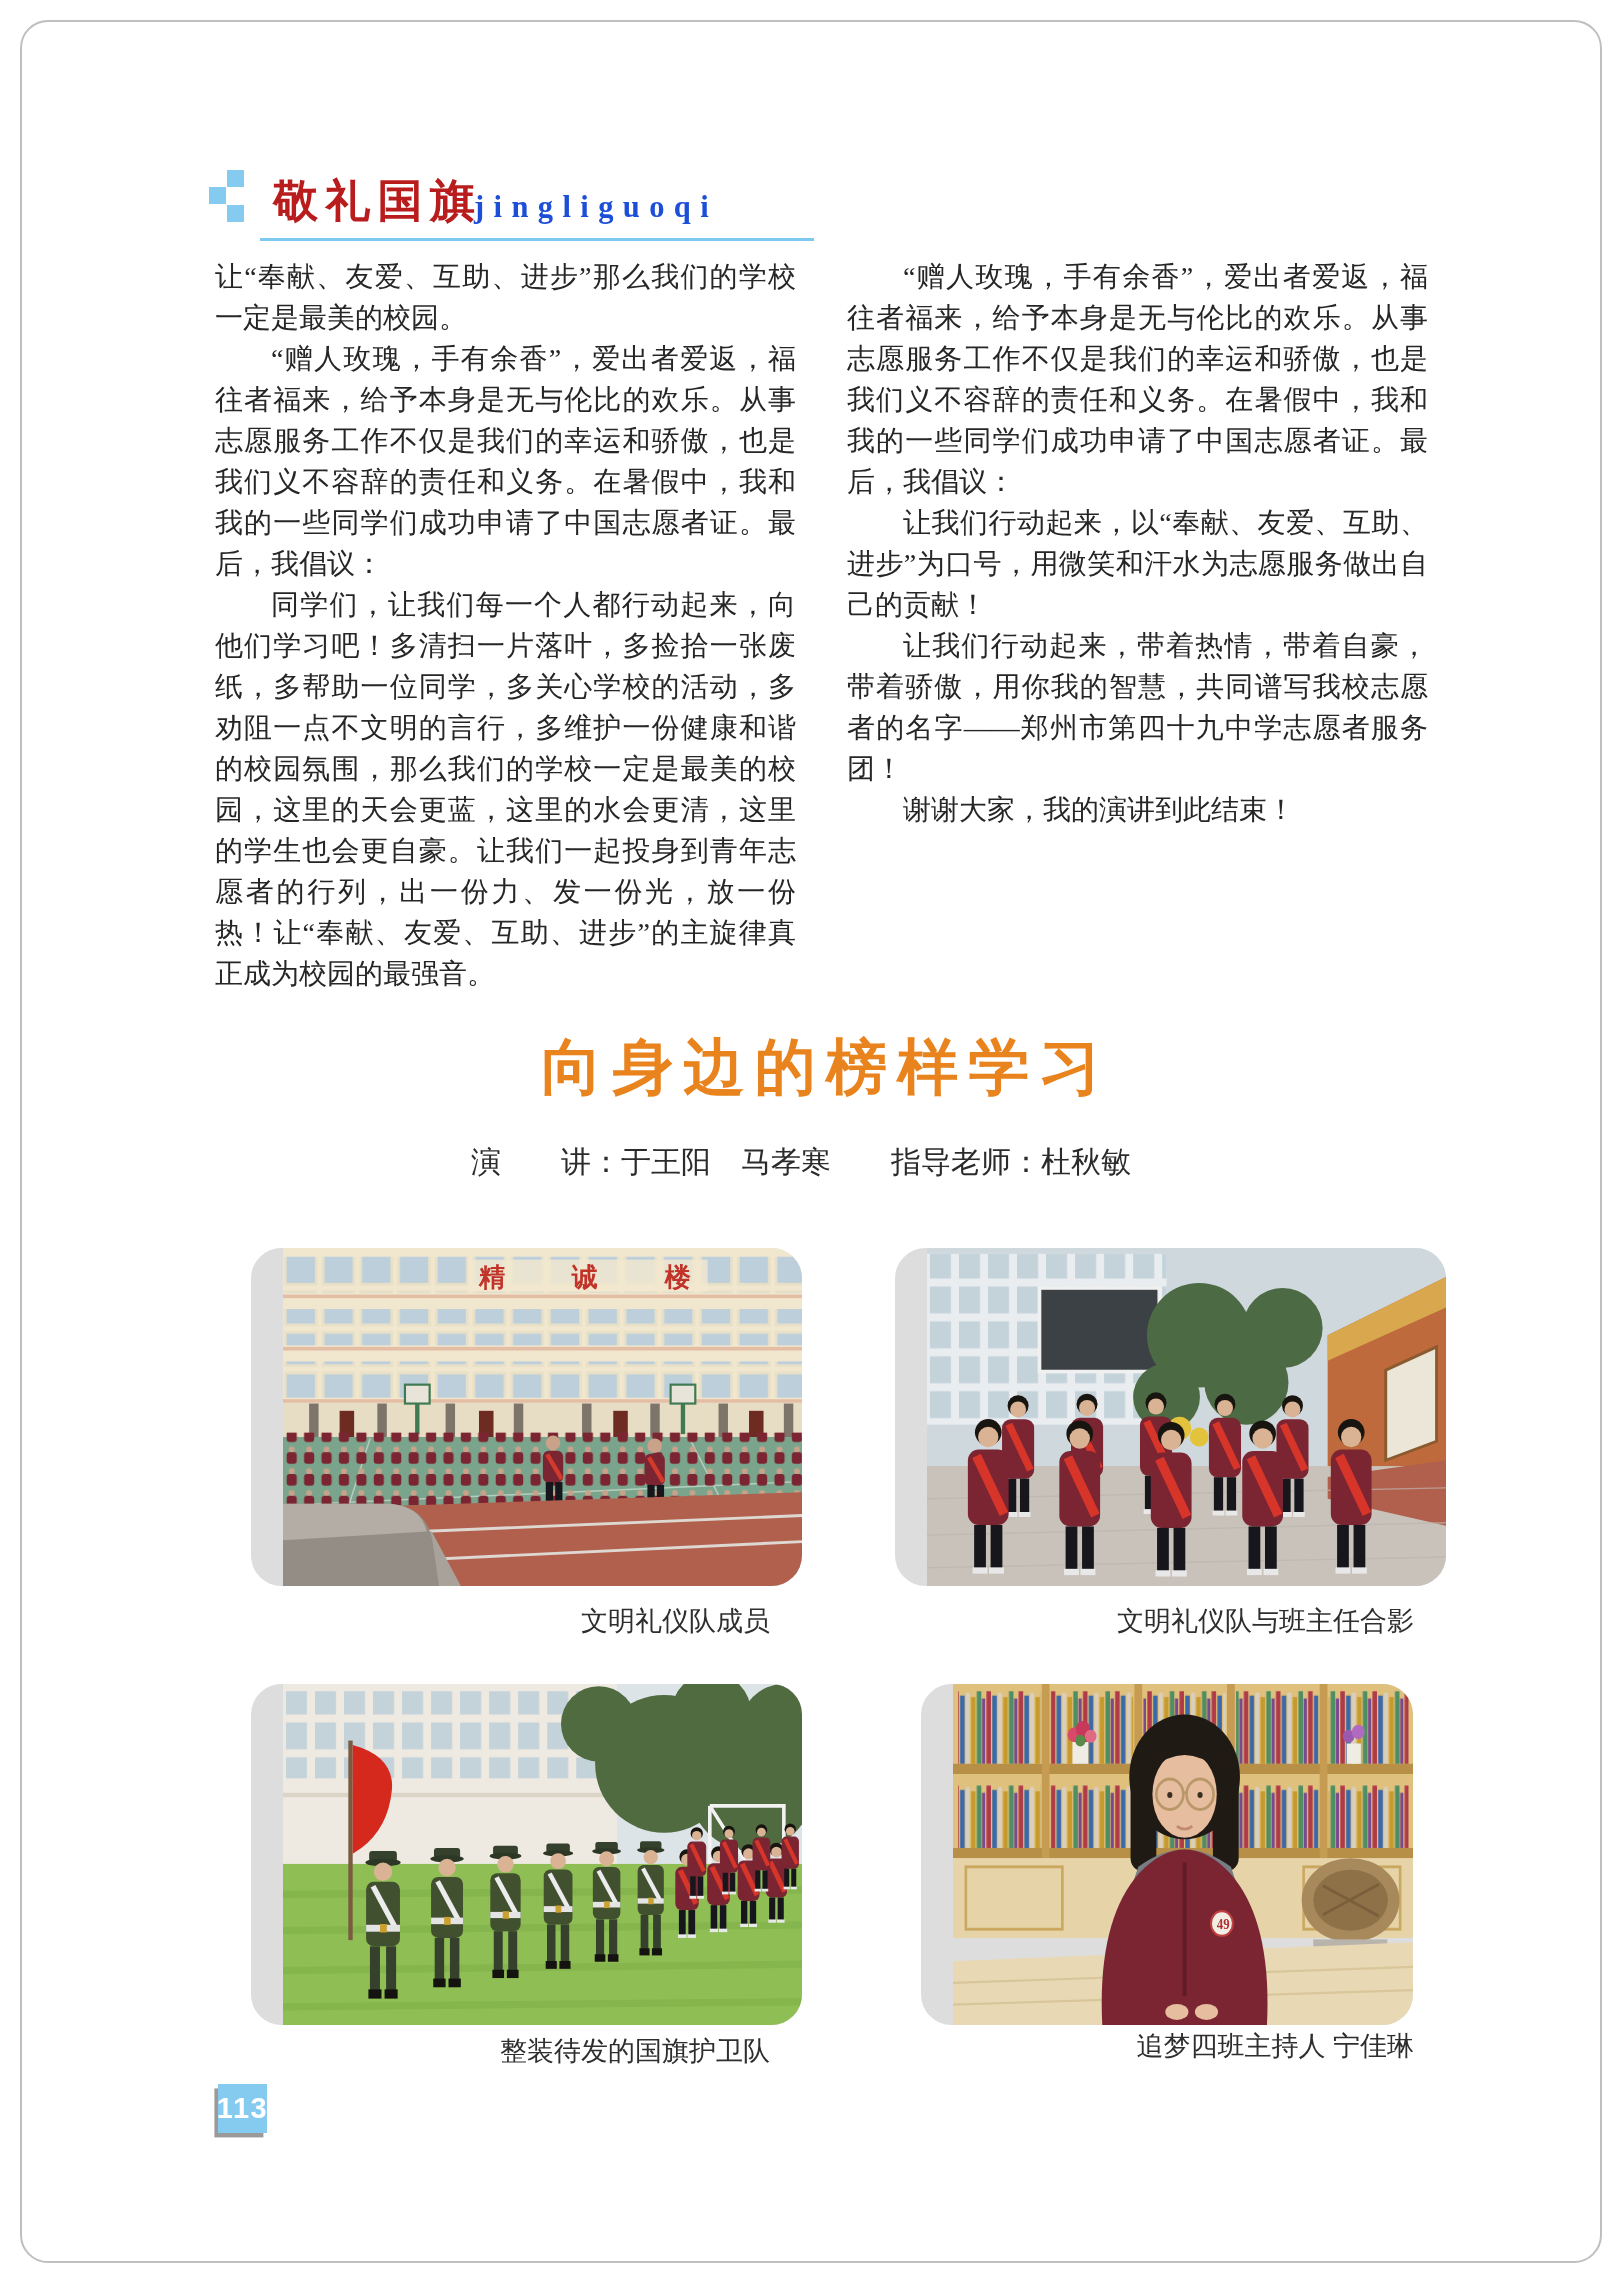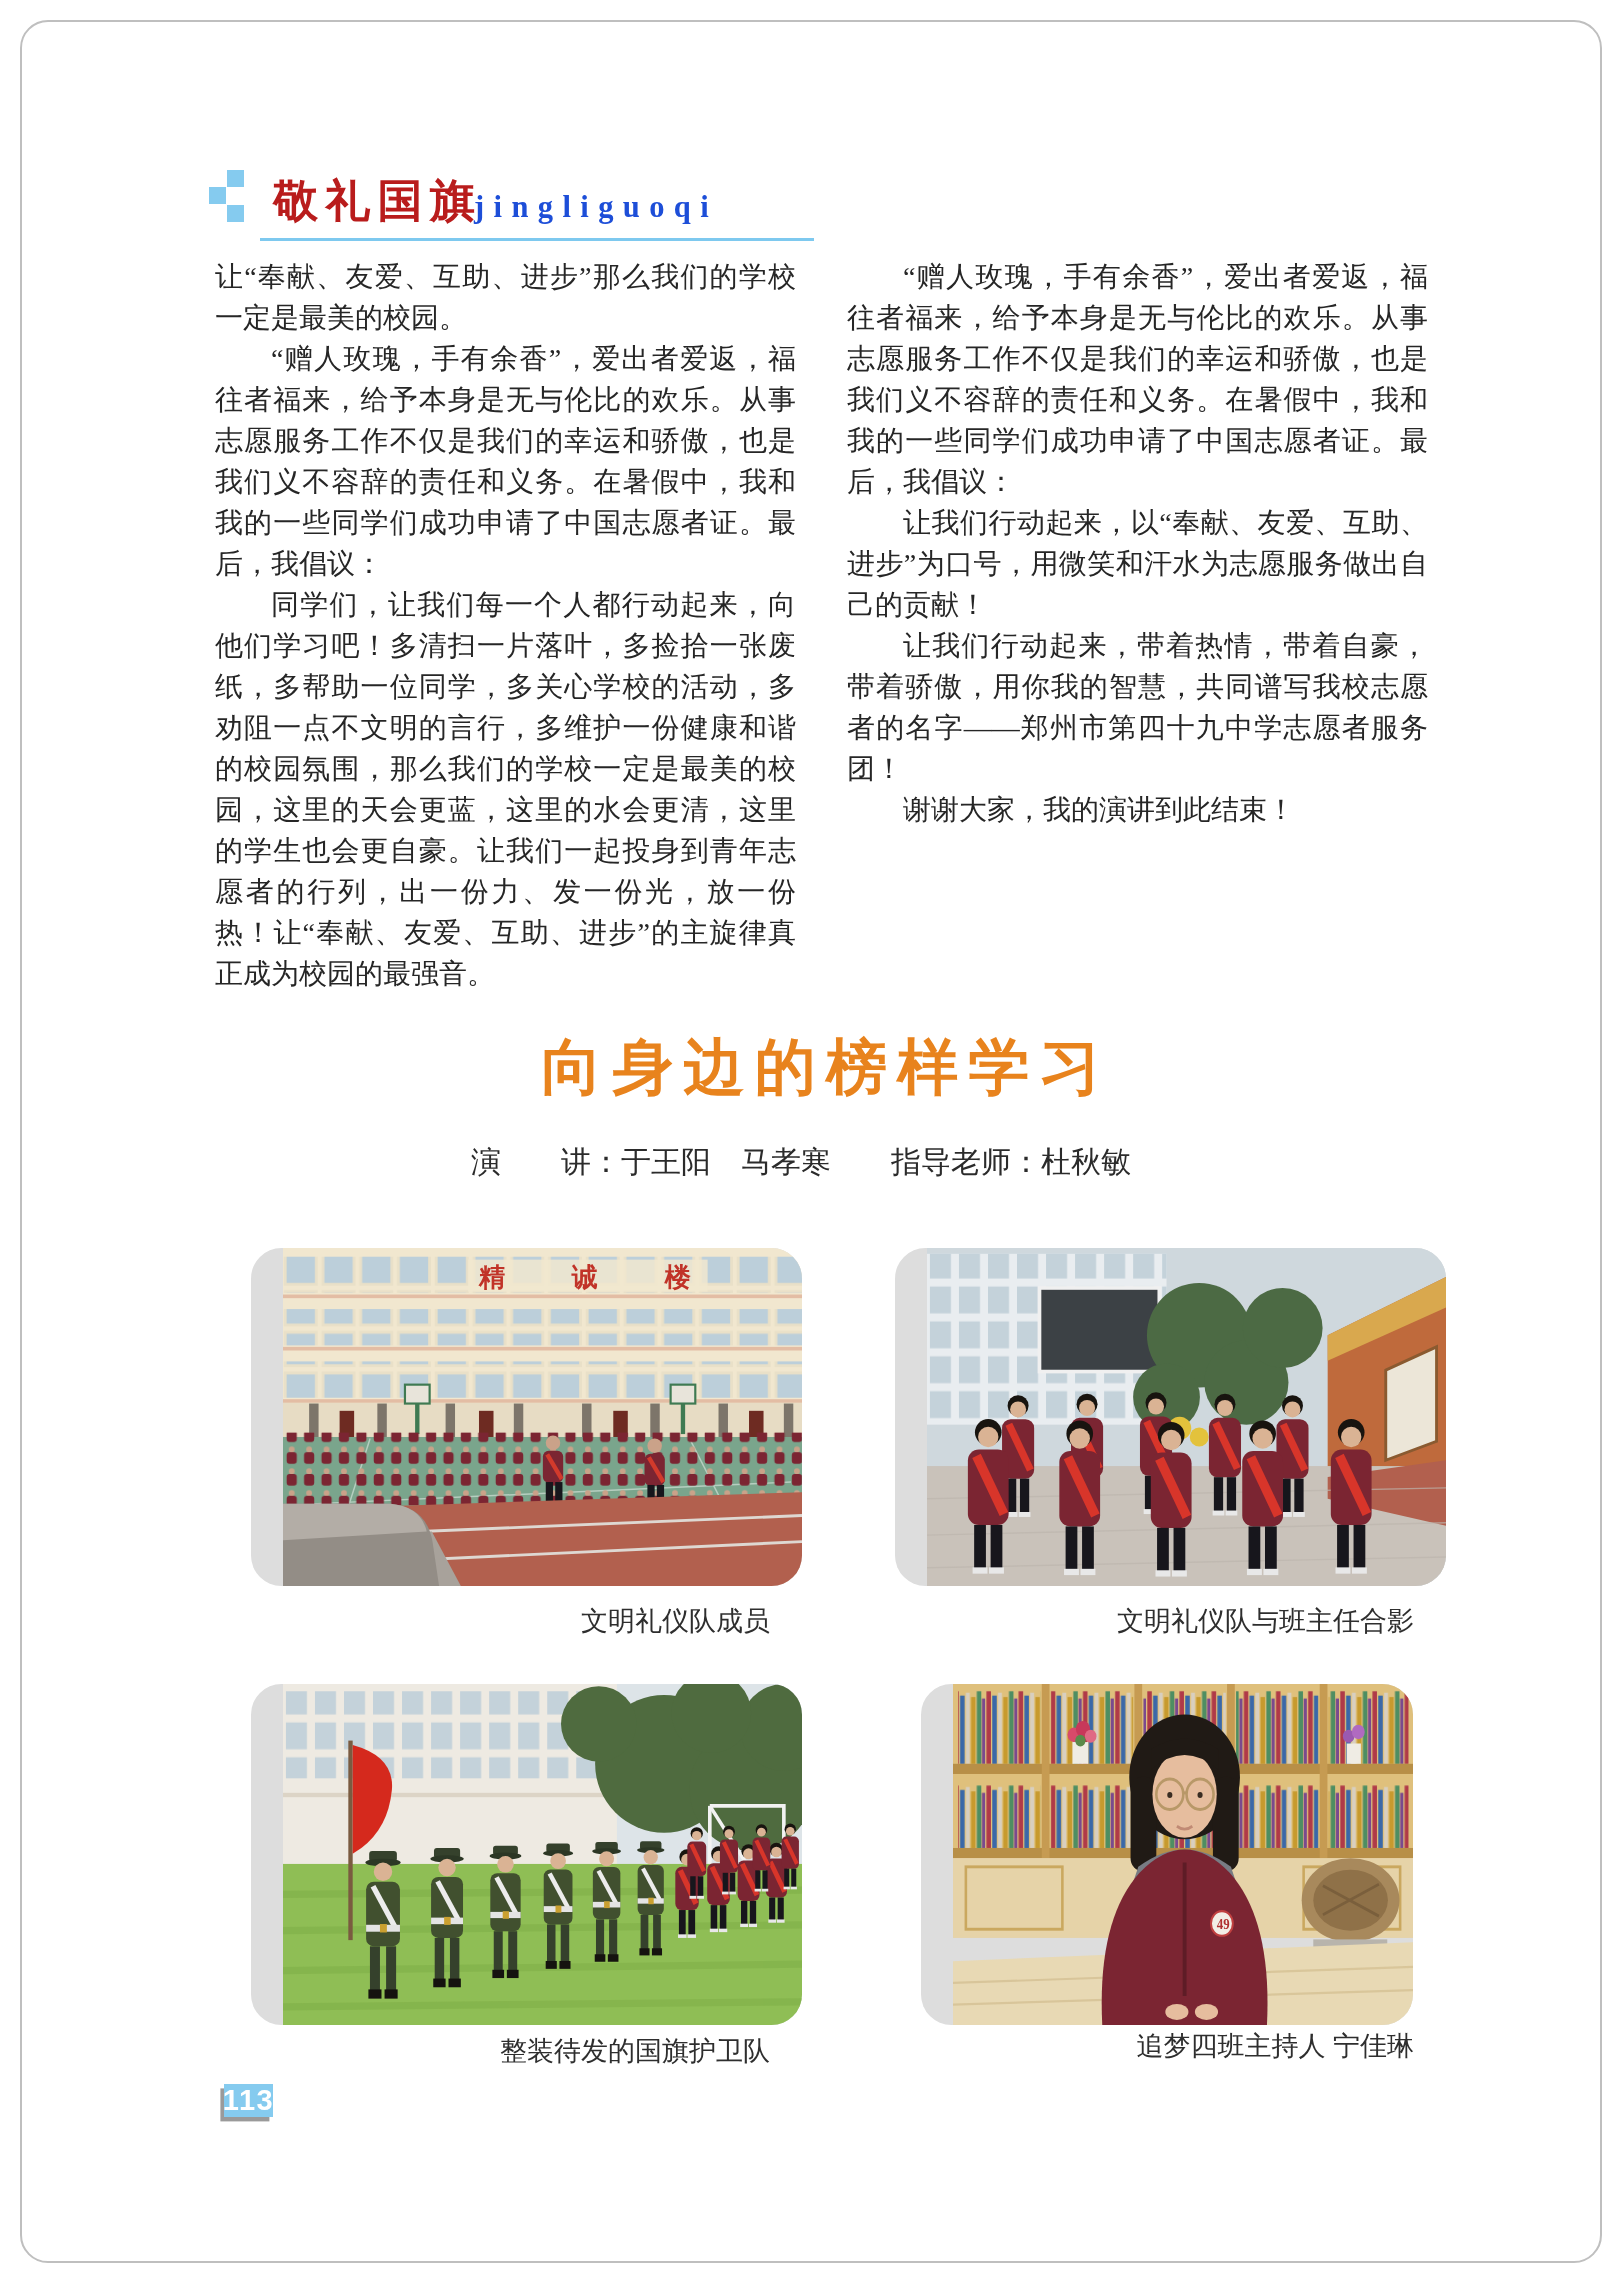--- a/index.html
+++ b/index.html
@@ -32,23 +32,23 @@
   #photo2{left:895px;top:1248px;width:519px;height:338px;}
   #photo3{left:251px;top:1684px;width:519px;height:341px;}
   #photo4{left:921px;top:1684px;width:460px;height:341px;}
   .caption{position:absolute;width:519px;text-align:right;font-size:27px;color:#2e2e2e;
         font-family:"Liberation Sans","DejaVu Sans",sans-serif;}
   #cap1{left:251px;top:1603px;}
   #cap2{left:895px;top:1603px;}
   #cap3{left:251px;top:2033px;}
   #cap4{left:895px;top:2028px;}
   
-  .pagenum{position:absolute;left:218px;top:2084px;width:49px;height:33px;background:#85CBEF;
+  .pagenum{position:absolute;left:218px;top:2084px;width:49px;height:49px;background:#85CBEF;
         box-shadow:-3.6px 4.4px 0 #9a9a9a;display:flex;align-items:center;justify-content:center;
-        color:#ffffff;font-size:29px;font-weight:bold;font-family:"Liberation Sans",sans-serif;letter-spacing:1.5px;margin-left:6px;}
+        color:#ffffff;font-size:29px;font-weight:bold;font-family:"Liberation Sans",sans-serif;letter-spacing:1.5px;}
 </style>
 </head>
 <body>
 
 <div id="page">
   <div class="page-border"></div>
 
   <div>
     <div>
       <div class="logo-sq" style="left:227px;top:170px;width:17.4px;height:17.4px;"></div>

